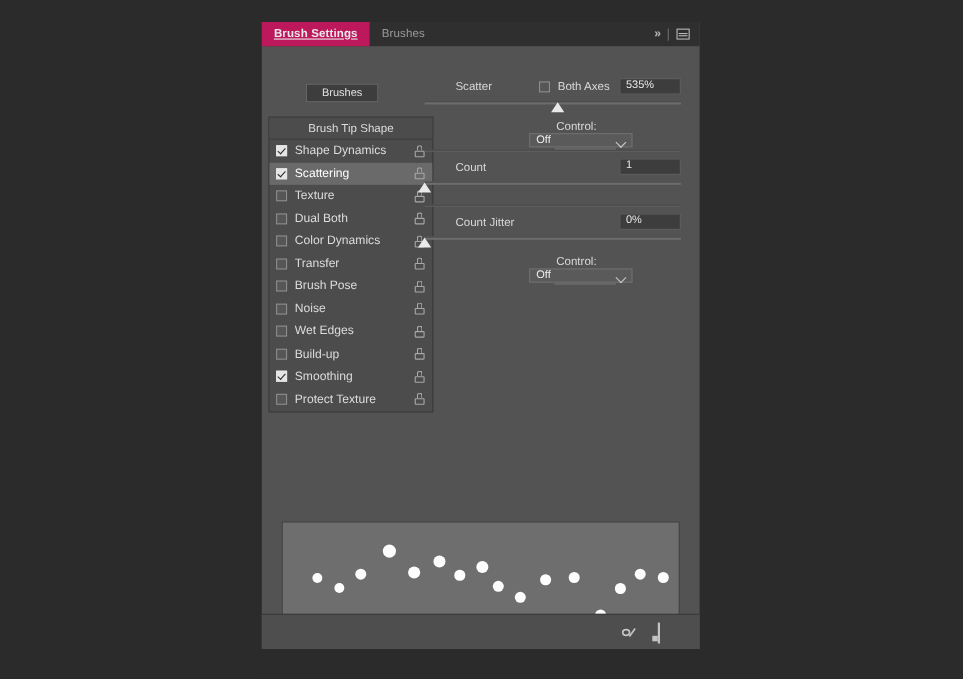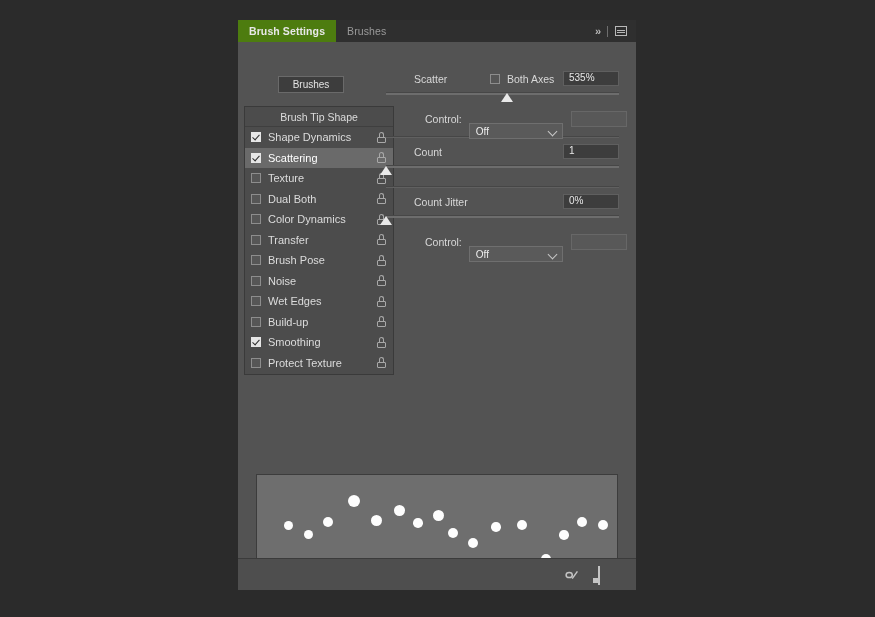--- a/index.html
+++ b/index.html
@@ -36,23 +36,24 @@
   .tab {
     display: flex;
     align-items: center;
     padding: 0 11px;
     font-size: 10.5px;
     letter-spacing: .1px;
     white-space: nowrap;
     cursor: default;
   }
   .tab.active {
-    background: #4d7c0f;
+    background: #be185d;
     color: #e8e8e8;
     font-weight: bold;
+    text-decoration: underline;
   }
   .tab.inactive {
     color: #9a9a9a;
   }
   #tabbar-spacer { flex: 1; }
   #tabbar-right {
     display: flex;
     align-items: center;
     gap: 7px;
     padding-right: 9px;
@@ -277,41 +278,41 @@
     border-bottom: 9px solid #e9e9e9;
     margin-left: -6px;
     cursor: pointer;
   }
   .ctrl-sub {
     display: flex;
     align-items: center;
     height: 20px;
     margin-top: 3px;
     padding-left: 39px;
+    flex-direction: column;
   }
   .sub-label {
     color: #d8d8d8;
     font-size: 10.5px;
     margin-right: 7px;
     white-space: nowrap;
   }
   .select {
     position: relative;
     width: 94px;
     height: 16px;
     background: #5a5a5a;
     border: 1px solid #6f6f6f;
     box-sizing: border-box;
     color: #ededed;
     font-size: 10px;
     display: flex;
     align-items: center;
     padding-left: 6px;
     cursor: default;
-    margin-top: 24px;
   }
   .select .chev {
     position: absolute;
     right: 6px;
     top: 4px;
     width: 6px;
     height: 6px;
     border-right: 1.4px solid #c8c8c8;
     border-bottom: 1.4px solid #c8c8c8;
     transform: rotate(45deg);

